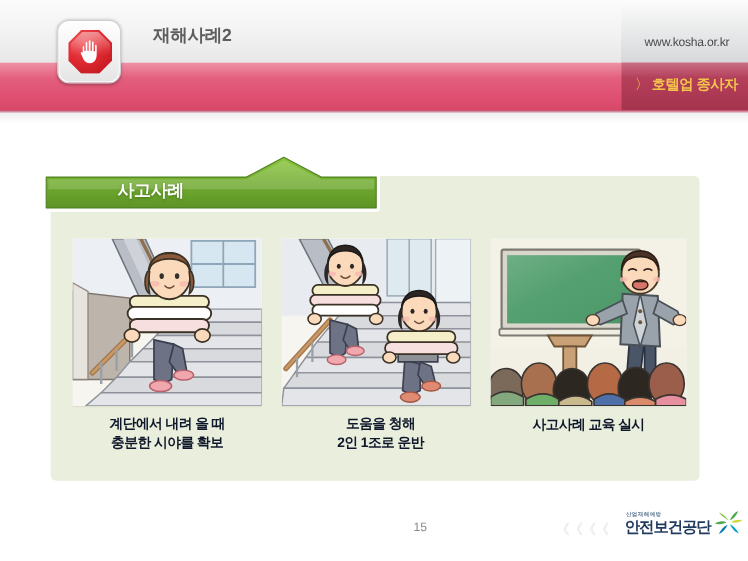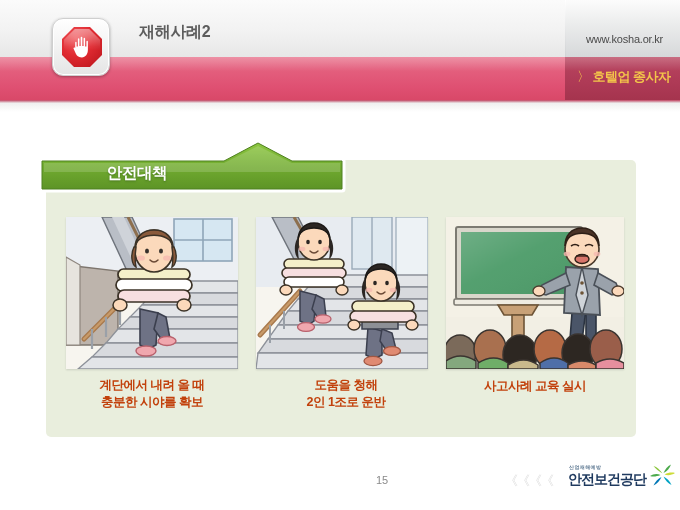--- a/index.html
+++ b/index.html
@@ -182,21 +182,21 @@
   #card-2 { left: 256px; }
   #card-3 { left: 446px; width: 178px; }
 
   .caption {
     position: absolute;
     top: 377px;
     width: 172px;
     text-align: center;
     font-size: 12.5px;
     font-weight: bold;
-    color: #c2410c;
+    color: #0f172a;
     line-height: 17px;
     letter-spacing: -0.5px;
   }
   #caption-1 { left: 66px; }
   #caption-2 { left: 260px; }
   #caption-3 { left: 446px; width: 178px; top: 378px; }
 
   
   #page-number {
     position: absolute;
@@ -292,21 +292,21 @@
       </linearGradient>
       <linearGradient id="grnPeak" x1="0" y1="0" x2="0" y2="1">
         <stop offset="0%" stop-color="#7ab536"></stop>
         <stop offset="100%" stop-color="#68a22c"></stop>
       </linearGradient>
     </defs>
     <path d="M6,22 L188,22 L222,4 L256,22 L306,22 L306,50 L6,50 Z" fill="none" stroke="#ffffff" stroke-width="7" stroke-linejoin="round"></path>
     <path d="M6,22 L188,22 L222,4 L256,22 L306,22 L306,50 L6,50 Z" fill="url(#grnGrad)" stroke="#4f8120" stroke-width="1" stroke-linejoin="round"></path>
     <path d="M8,24 L188,24 L222,7 L256,24 L304,24 L304,33 L8,33 Z" fill="#ffffff" opacity="0.16"></path>
   </svg>
-  <div id="section-title">안전대책</div>
+  <div id="section-title">사고사례</div>
 </div>
 
 <div class="card" id="card-1">
   <svg viewBox="0 0 172 152" width="172" height="152">
     <rect x="0" y="0" width="172" height="152" fill="#f7f5ef"></rect>
 
     <rect x="0" y="0" width="172" height="66" fill="#eceff3"></rect>
 
     <rect x="108" y="2" width="58" height="42" fill="#d6e7f2" stroke="#8fa6b8" stroke-width="1.6"></rect>
     <line x1="137" y1="2" x2="137" y2="44" stroke="#8fa6b8" stroke-width="1.6"></line>

